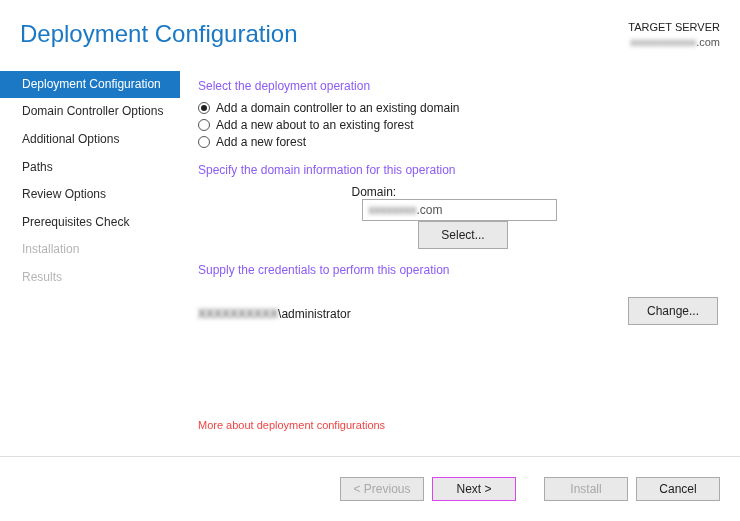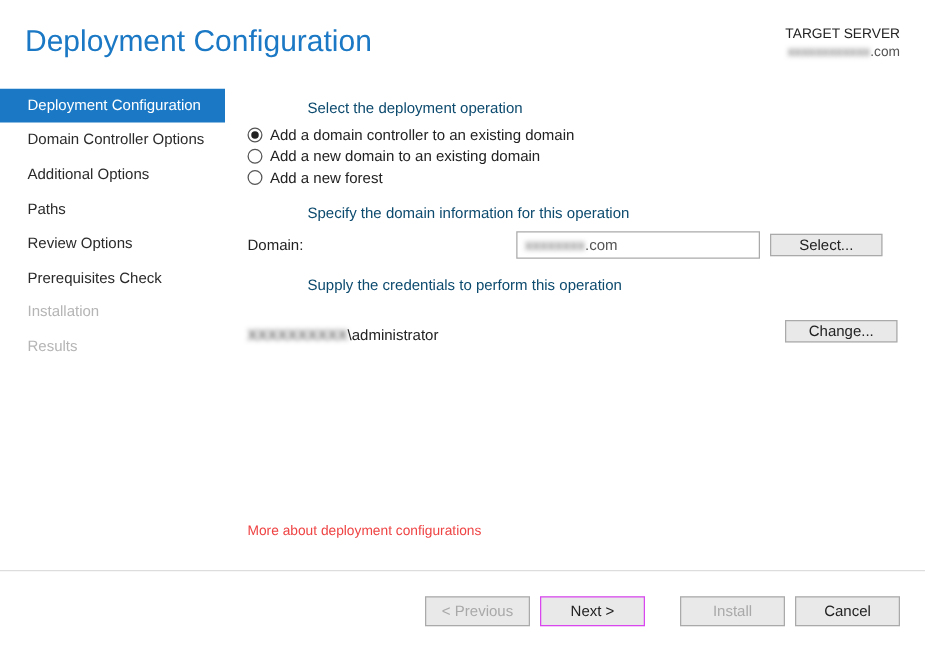--- a/index.html
+++ b/index.html
@@ -57,24 +57,23 @@
   .step.disabled {
     color: #b5b5b5;
     cursor: default;
   }
   .content {
     flex: 1;
     padding: 18px 20px 0 18px;
     position: relative;
   }
   .section-label {
-    color: #0c4a6e;
+    color: #8b5cf6;
     margin-bottom: 8px;
     margin-top: 14px;
-    margin-left: 48px;
   }
   .section-label.first { margin-top: 0; }
   .radio-row {
     display: flex;
     align-items: center;
     margin: 3px 0;
     cursor: pointer;
   }
   .radio {
     width: 12px; height: 12px;
@@ -90,39 +89,40 @@
     content: "";
     width: 6px; height: 6px;
     background: #222;
     border-radius: 50%;
   }
   .radio-label { color: #222; }
   .form-row {
     display: flex;
     align-items: center;
     margin-top: 6px;
+    flex-direction: column;
   }
   .form-label {
     width: 215px;
     color: #222;
   }
   .text-input {
     height: 22px;
     border: 1px solid #aaa;
     padding: 0 6px;
     font-size: 12px;
     width: 195px;
     background: #fff;
     color: #555;
     display: flex;
     align-items: center;
   }
   .text-input .blur { filter: blur(2px); }
   .btn {
-    height: 18px;
+    height: 28px;
     min-width: 90px;
     border: 1px solid #aaa;
     background: #e9e9e9;
     font-size: 12px;
     color: #222;
     cursor: pointer;
     padding: 0 8px;
     margin-left: 8px;
   }
   .cred-text {
@@ -203,21 +203,21 @@
 
   <div class="content">
     <div class="section-label first">Select the deployment operation</div>
 
     <div class="radio-row">
       <span class="radio selected"></span>
       <span class="radio-label">Add a domain controller to an existing domain</span>
     </div>
     <div class="radio-row">
       <span class="radio"></span>
-      <span class="radio-label">Add a new domain to an existing domain</span>
+      <span class="radio-label">Add a new about to an existing forest</span>
     </div>
     <div class="radio-row">
       <span class="radio"></span>
       <span class="radio-label">Add a new forest</span>
     </div>
 
     <div class="section-label">Specify the domain information for this operation</div>
 
     <div class="form-row">
       <div class="form-label">Domain:</div>

